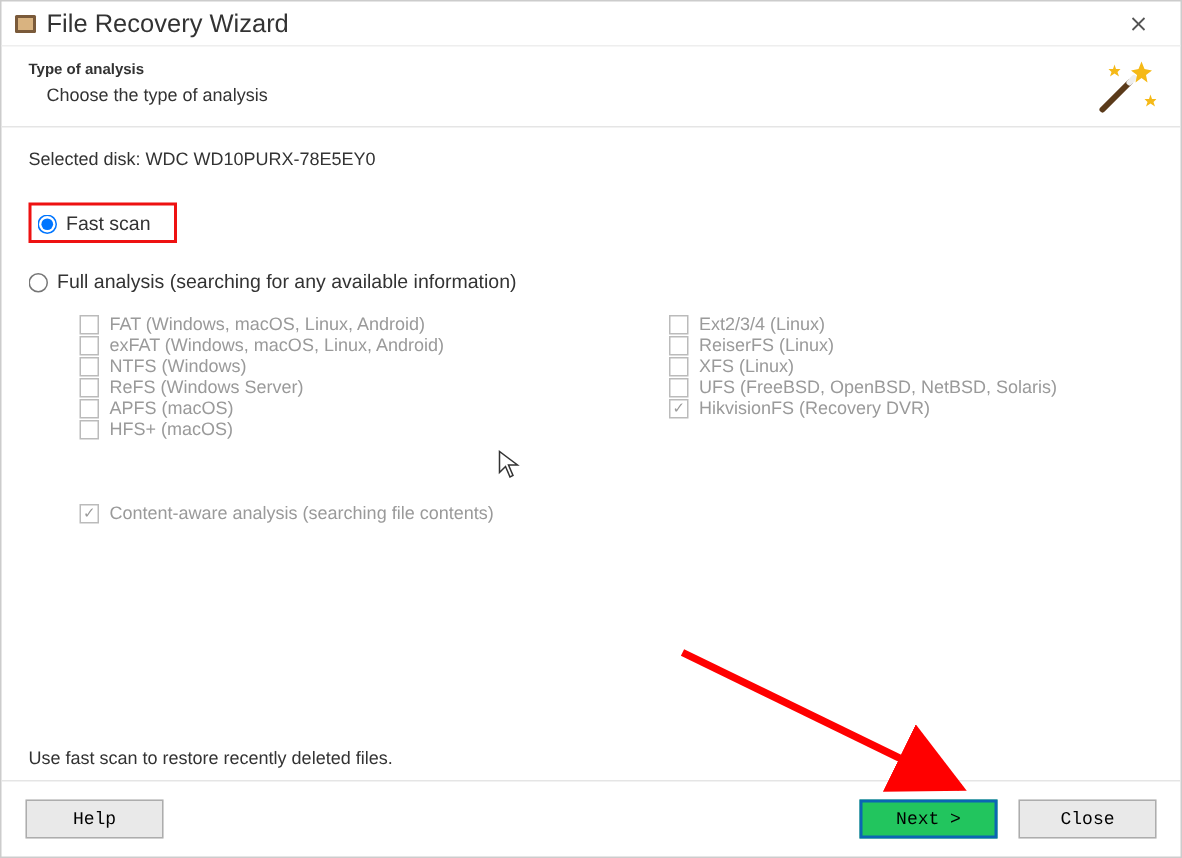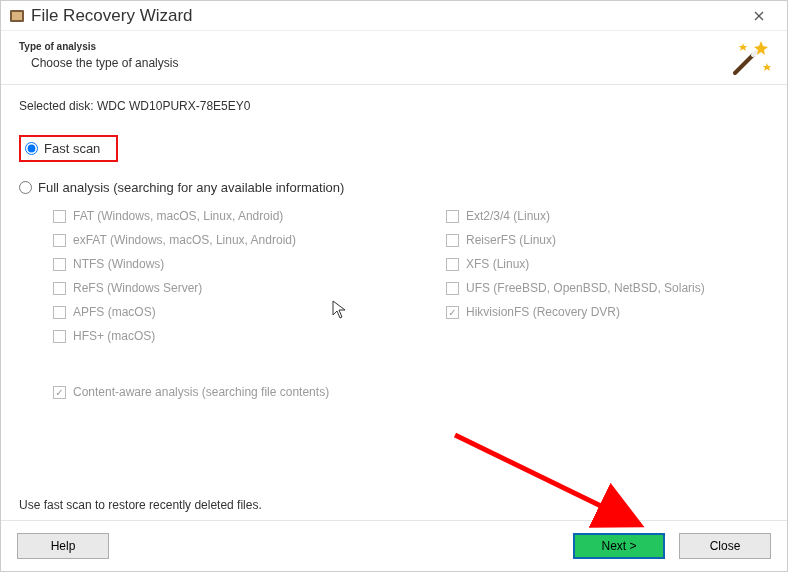--- a/index.html
+++ b/index.html
@@ -68,21 +68,21 @@
     padding: 14px 18px 8px 18px;
     display: flex;
     flex-direction: column;
   }
   .selected-disk {
     font-size: 12px;
     margin-bottom: 22px;
   }
   .radio-row {
     display: flex;
-    align-items: center;
+    align-items: flex-end;
     font-size: 13px;
     margin-bottom: 14px;
   }
   .radio-row input[type=radio] {
     margin: 0 6px 0 0;
     width: 13px; height: 13px;
   }
   .highlight-box {
     border: 2px solid #e11;
     padding: 4px 16px 4px 4px;
@@ -90,21 +90,20 @@
     width: fit-content;
   }
   .fs-grid {
     display: flex;
     margin-left: 34px;
     gap: 150px;
   }
   .fs-col {
     display: flex;
     flex-direction: column;
-    gap: 10px;
   }
   .chk-row {
     display: flex;
     align-items: center;
     color: #9a9a9a;
     font-size: 12px;
   }
   .fake-check {
     width: 13px; height: 13px;
     border: 1px solid #bbb;
@@ -133,21 +132,21 @@
     display: flex;
     align-items: center;
   }
   .footer .spacer { flex: 1; }
   .btn {
     min-width: 92px;
     height: 26px;
     border: 1px solid #adadad;
     background: #e9e9e9;
     font-size: 12px;
-    font-family: Liberation Sans, sans-serif;
+    font-family: Liberation Mono, monospace;
     cursor: default;
     padding: 0 12px;
   }
   .btn.primary {
     border: 2px solid #0b66b3;
     background: #22c55e;
   }
   .btn + .btn { margin-left: 14px; }
   .cursor-arrow {
     position: absolute;

